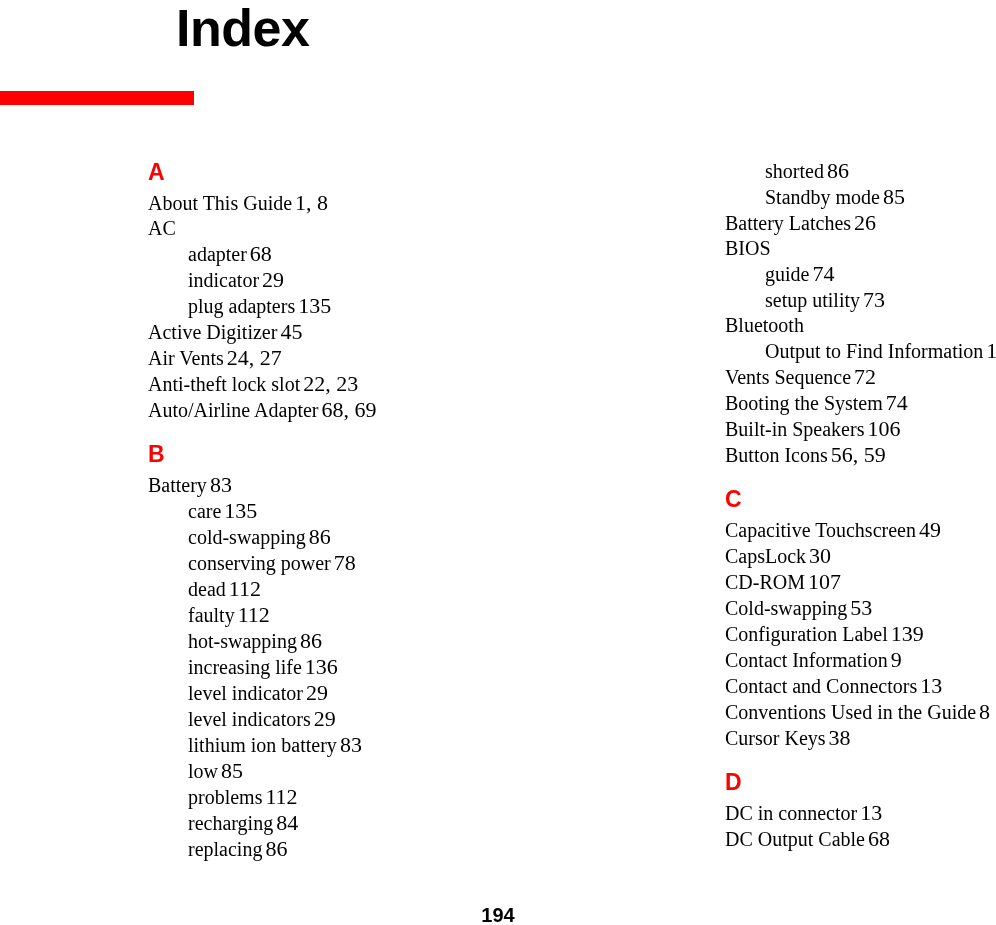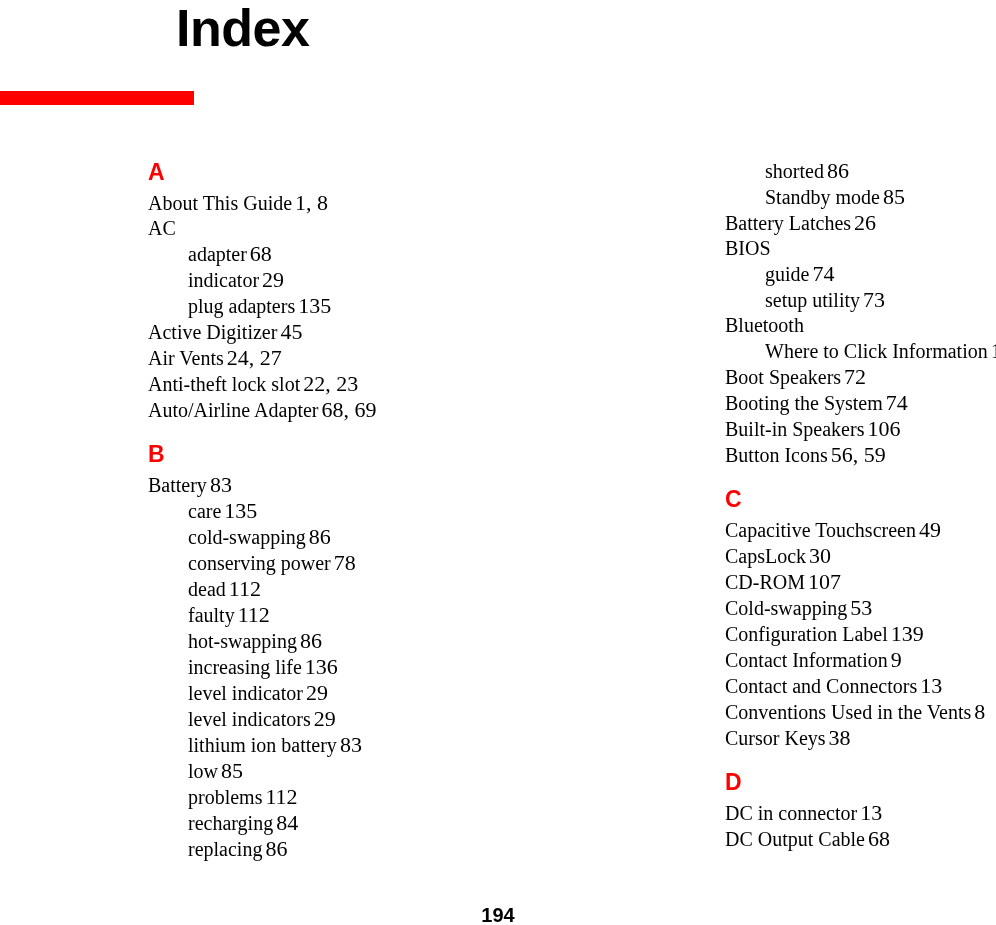--- a/index.html
+++ b/index.html
@@ -161,38 +161,38 @@
   <div class="column column-right" id="col-right">
       <div class="section">
         <ul class="entries">
           <li class="entry sub"><span class="entry-term">shorted</span><span class="entry-pages">86</span></li>
           <li class="entry sub"><span class="entry-term">Standby mode</span><span class="entry-pages">85</span></li>
           <li class="entry"><span class="entry-term">Battery Latches</span><span class="entry-pages">26</span></li>
           <li class="entry"><span class="entry-term">BIOS</span></li>
           <li class="entry sub"><span class="entry-term">guide</span><span class="entry-pages">74</span></li>
           <li class="entry sub"><span class="entry-term">setup utility</span><span class="entry-pages">73</span></li>
           <li class="entry"><span class="entry-term">Bluetooth</span></li>
-          <li class="entry sub"><span class="entry-term">Where to Click Information</span><span class="entry-pages">187</span></li>
-          <li class="entry"><span class="entry-term">Boot Speakers</span><span class="entry-pages">72</span></li>
+          <li class="entry sub"><span class="entry-term">Output to Find Information</span><span class="entry-pages">187</span></li>
+          <li class="entry"><span class="entry-term">Vents Sequence</span><span class="entry-pages">72</span></li>
           <li class="entry"><span class="entry-term">Booting the System</span><span class="entry-pages">74</span></li>
           <li class="entry"><span class="entry-term">Built-in Speakers</span><span class="entry-pages">106</span></li>
           <li class="entry"><span class="entry-term">Button Icons</span><span class="entry-pages">56, 59</span></li>
         </ul>
       </div>
       <div class="section">
         <div class="section-letter">C</div>
         <ul class="entries">
           <li class="entry"><span class="entry-term">Capacitive Touchscreen</span><span class="entry-pages">49</span></li>
           <li class="entry"><span class="entry-term">CapsLock</span><span class="entry-pages">30</span></li>
           <li class="entry"><span class="entry-term">CD-ROM</span><span class="entry-pages">107</span></li>
           <li class="entry"><span class="entry-term">Cold-swapping</span><span class="entry-pages">53</span></li>
           <li class="entry"><span class="entry-term">Configuration Label</span><span class="entry-pages">139</span></li>
           <li class="entry"><span class="entry-term">Contact Information</span><span class="entry-pages">9</span></li>
           <li class="entry"><span class="entry-term">Contact and Connectors</span><span class="entry-pages">13</span></li>
-          <li class="entry"><span class="entry-term">Conventions Used in the Vents</span><span class="entry-pages">8</span></li>
+          <li class="entry"><span class="entry-term">Conventions Used in the Guide</span><span class="entry-pages">8</span></li>
           <li class="entry"><span class="entry-term">Cursor Keys</span><span class="entry-pages">38</span></li>
         </ul>
       </div>
       <div class="section">
         <div class="section-letter">D</div>
         <ul class="entries">
           <li class="entry"><span class="entry-term">DC in connector</span><span class="entry-pages">13</span></li>
           <li class="entry"><span class="entry-term">DC Output Cable</span><span class="entry-pages">68</span></li>
         </ul>
       </div>

